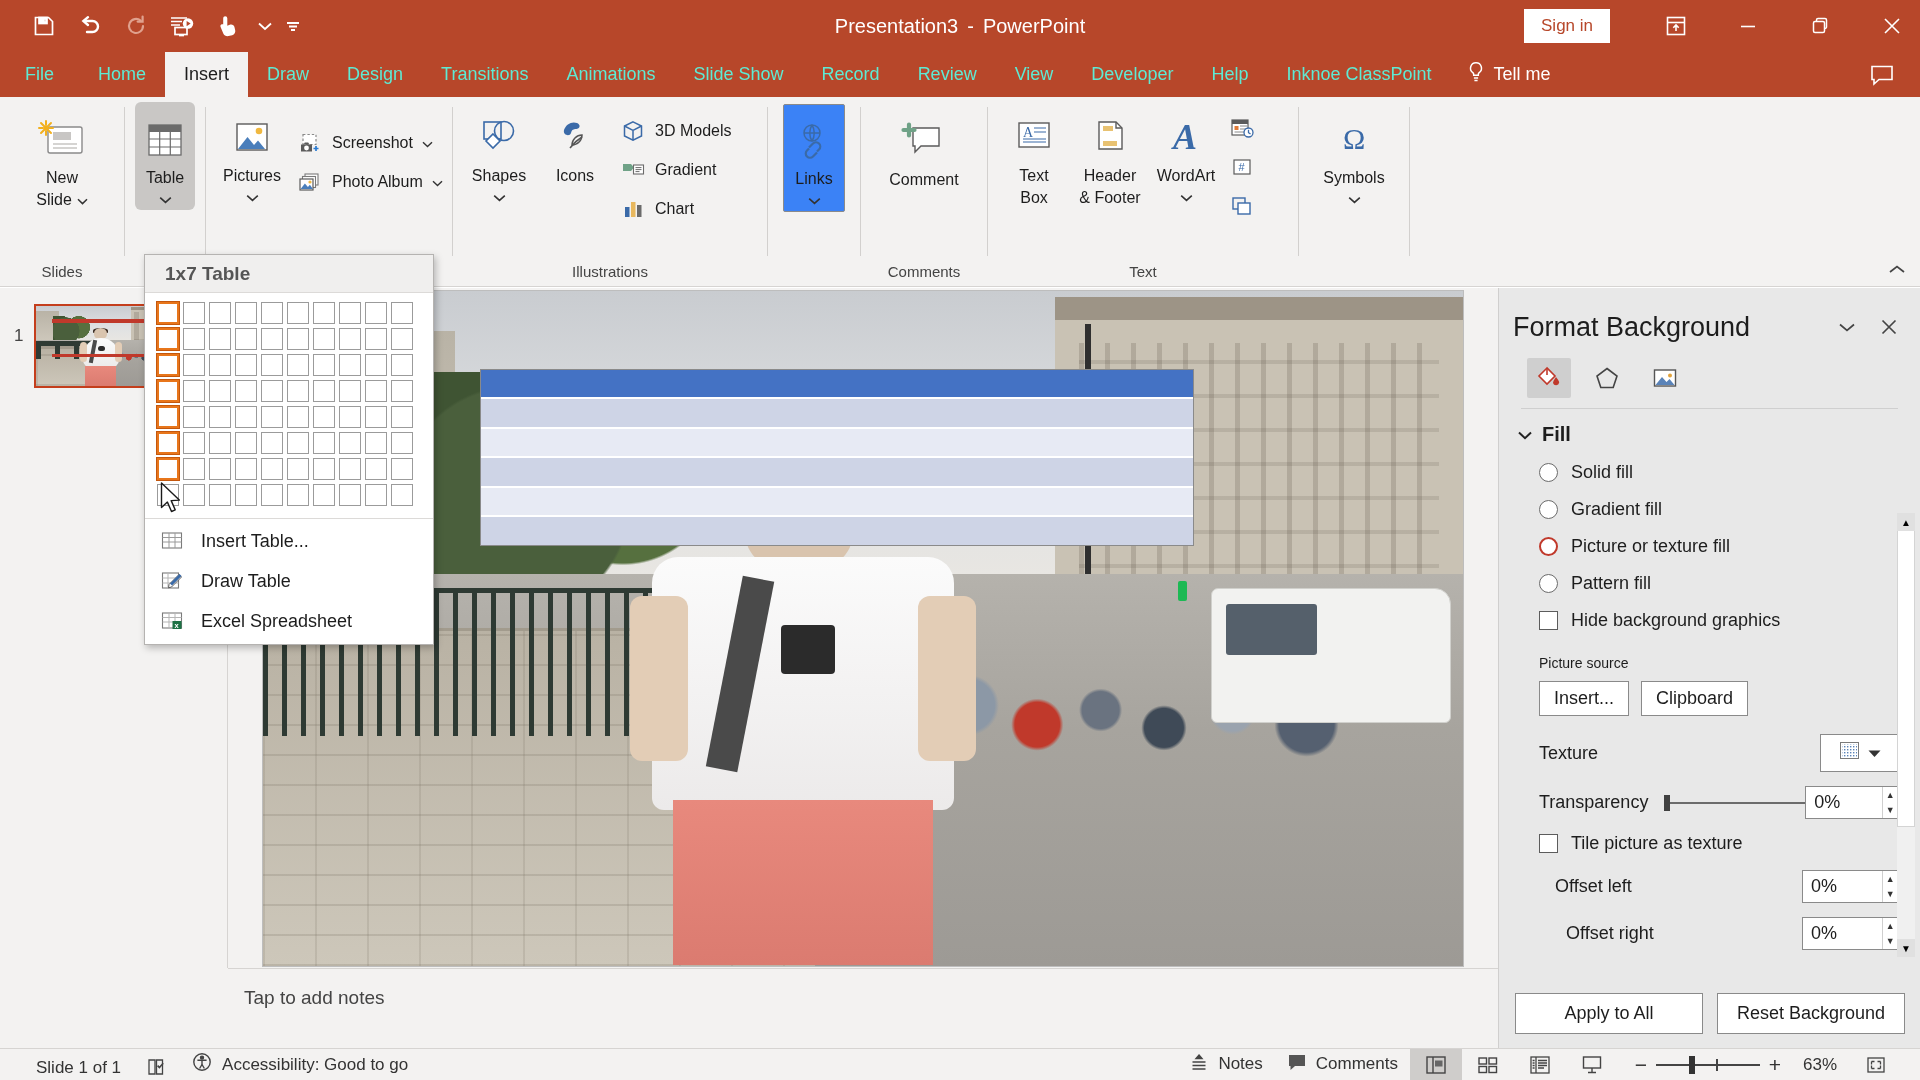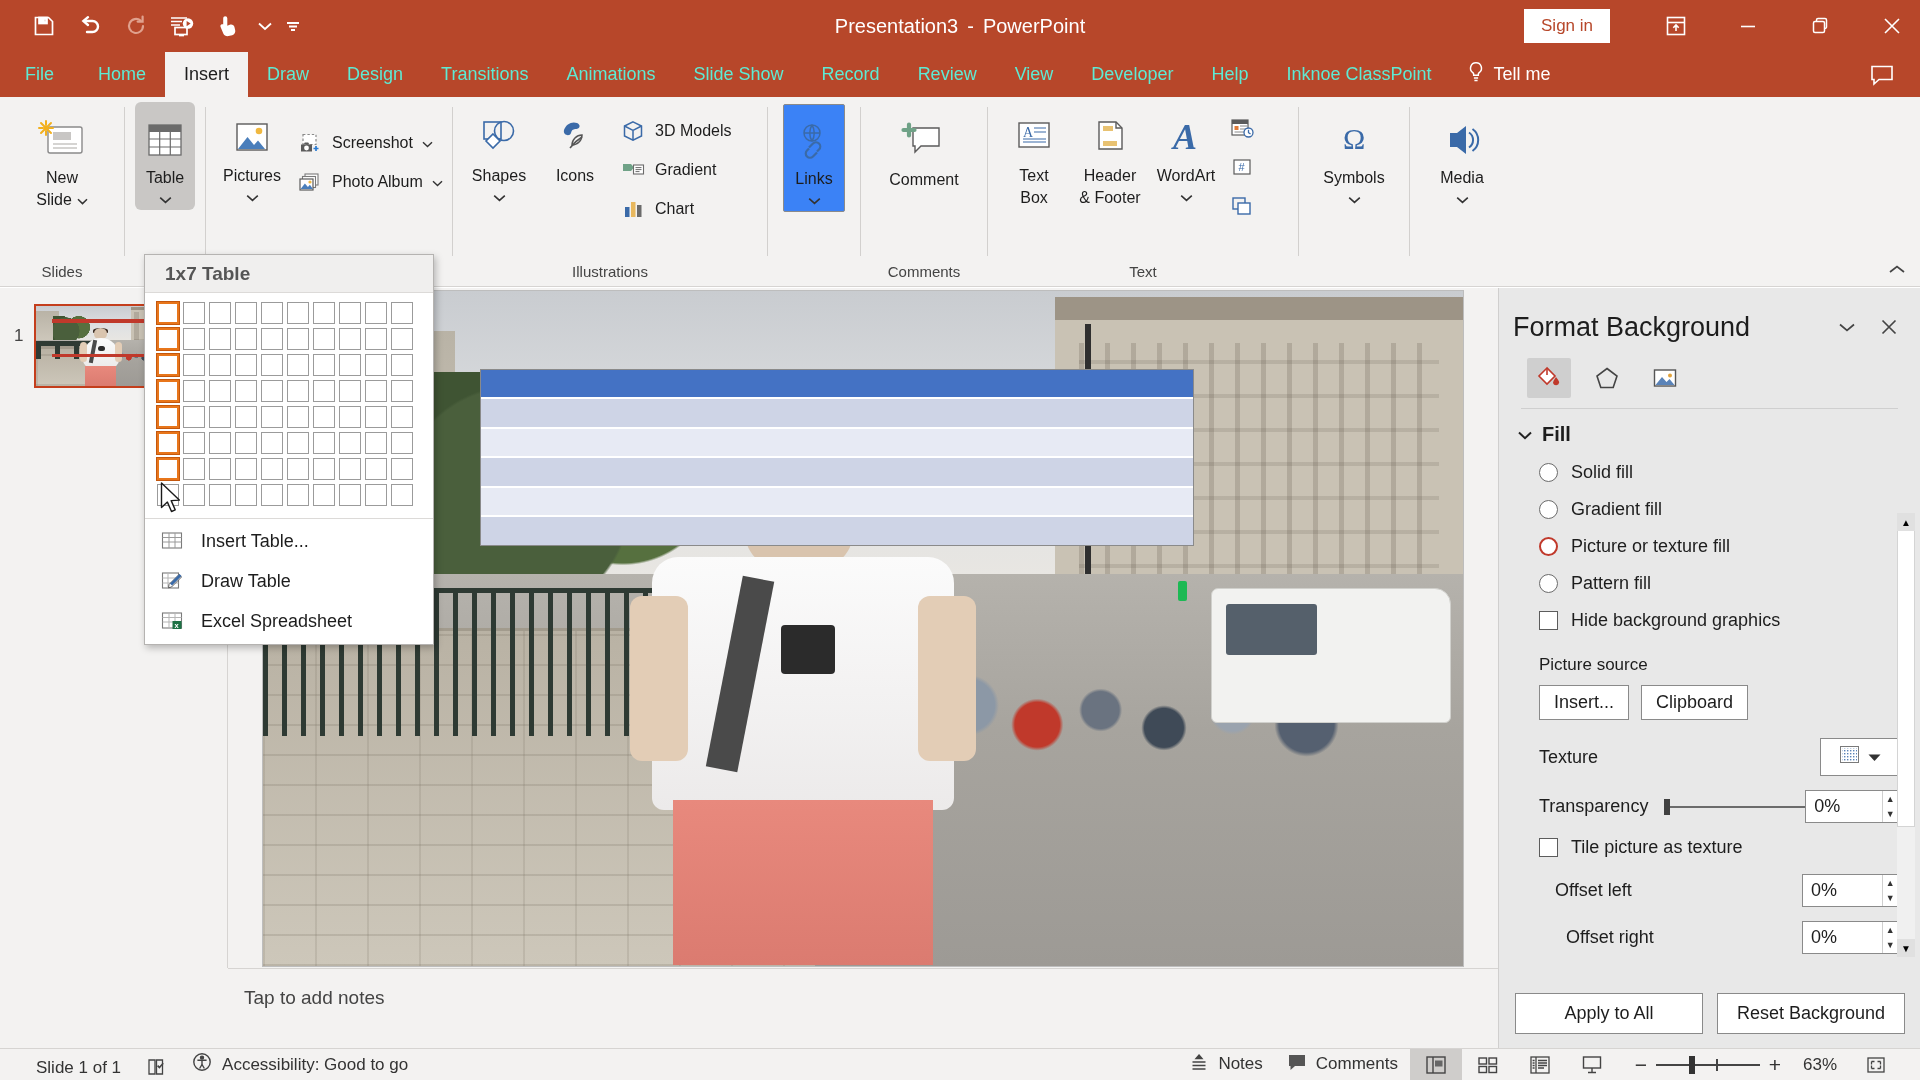--- a/index.html
+++ b/index.html
@@ -234,21 +234,21 @@
   .fb-tab { width:44px;height:40px;display:flex;align-items:center;justify-content:center;cursor:pointer;border-radius:2px;}
   .fb-tab.active { background:#cfcfcf; }
   .fb-divider { height:1px; background:#cfcfcf; margin:10px 22px 0; }
   .fb-body { padding:14px 22px 0 18px; position:relative; height:530px; }
   .fb-section { display:flex; align-items:center; gap:9px; font-size:20px; font-weight:bold; color:#1d1d1d; margin-bottom:16px; }
   .radio-row, .check-row { display:flex; align-items:center; gap:13px; margin:0 0 16px 22px; font-size:18px; color:#1d1d1d; cursor:pointer; }
   .radio { width:19px;height:19px;border:1.6px solid #6b6b6b;border-radius:50%;background:#fff;flex:none;position:relative;}
   .radio.on { border-color:#c0392b; border-width:2.5px; }
   .radio.on:after{content:"";position:absolute;left:50%;top:50%;width:7px;height:7px;margin:-3.5px 0 0 -3.5px;background:#fff;border-radius:50%;}
   .cbox { width:19px;height:19px;border:1.6px solid #5c5c5c;background:#fff;flex:none; }
-  .fb-label { font-size:17px; color:#1d1d1d; }
+  .fb-label { font-size:14px; color:#1d1d1d; }
   .src-row { margin:6px 0 18px 22px; }
   .btn {
     background:#fff; border:1px solid #8a8a8a; font-size:18px;
     padding:6px 14px; cursor:pointer; color:#1d1d1d; font-family:"Liberation Sans",sans-serif;
   }
   .ctrl-row { display:flex; align-items:center; margin:0 0 14px 22px; }
   .ctrl-row .cl { font-size:18px; color:#1d1d1d; }
   .spinbox {
     margin-left:auto; display:flex; align-items:stretch; background:#fff; border:1px solid #8a8a8a; width:96px;
   }
@@ -703,36 +703,20 @@
                 <path d="M1.2 1.6 6.5 6.4 11.8 1.6"></path>
               </svg>
           </span>
         </div>
       </div>
       <div class="rgroup-label"></div>
     </div>
     <div class="rsep"></div>
 
     <div class="rgroup" style="width:104px">
-      <div class="rgroup-body" style="justify-content:center">
-        <div class="bigbtn" style="padding-top:12px">
-          <div class="ic">
-            <svg width="48" height="42" viewBox="0 0 48 42" fill="none">
-              <path d="M12 14h7l9-7v28l-9-7h-7z" fill="#3a6aa8"></path>
-              <path d="M31 13.5a9 9 0 0 1 0 15M34.5 10a13.5 13.5 0 0 1 0 22" stroke="#3a6aa8" stroke-width="2" fill="none"></path>
-            </svg>
-          </div>
-          <span class="lbl">Media</span>
-          <span class="chev">
-            <svg width="13" height="8" viewBox="0 0 13 8" fill="none" stroke="#333" stroke-width="1.6">
-                <path d="M1.2 1.6 6.5 6.4 11.8 1.6"></path>
-              </svg>
-          </span>
-        </div>
-      </div>
       <div class="rgroup-label"></div>
     </div>
 
     <div class="collapse-ribbon">
       <svg width="18" height="12" viewBox="0 0 18 12" fill="none" stroke="#444" stroke-width="1.7">
           <path d="M2 8 9 2.5 16 8"></path>
         </svg>
     </div>
   </div>
 

